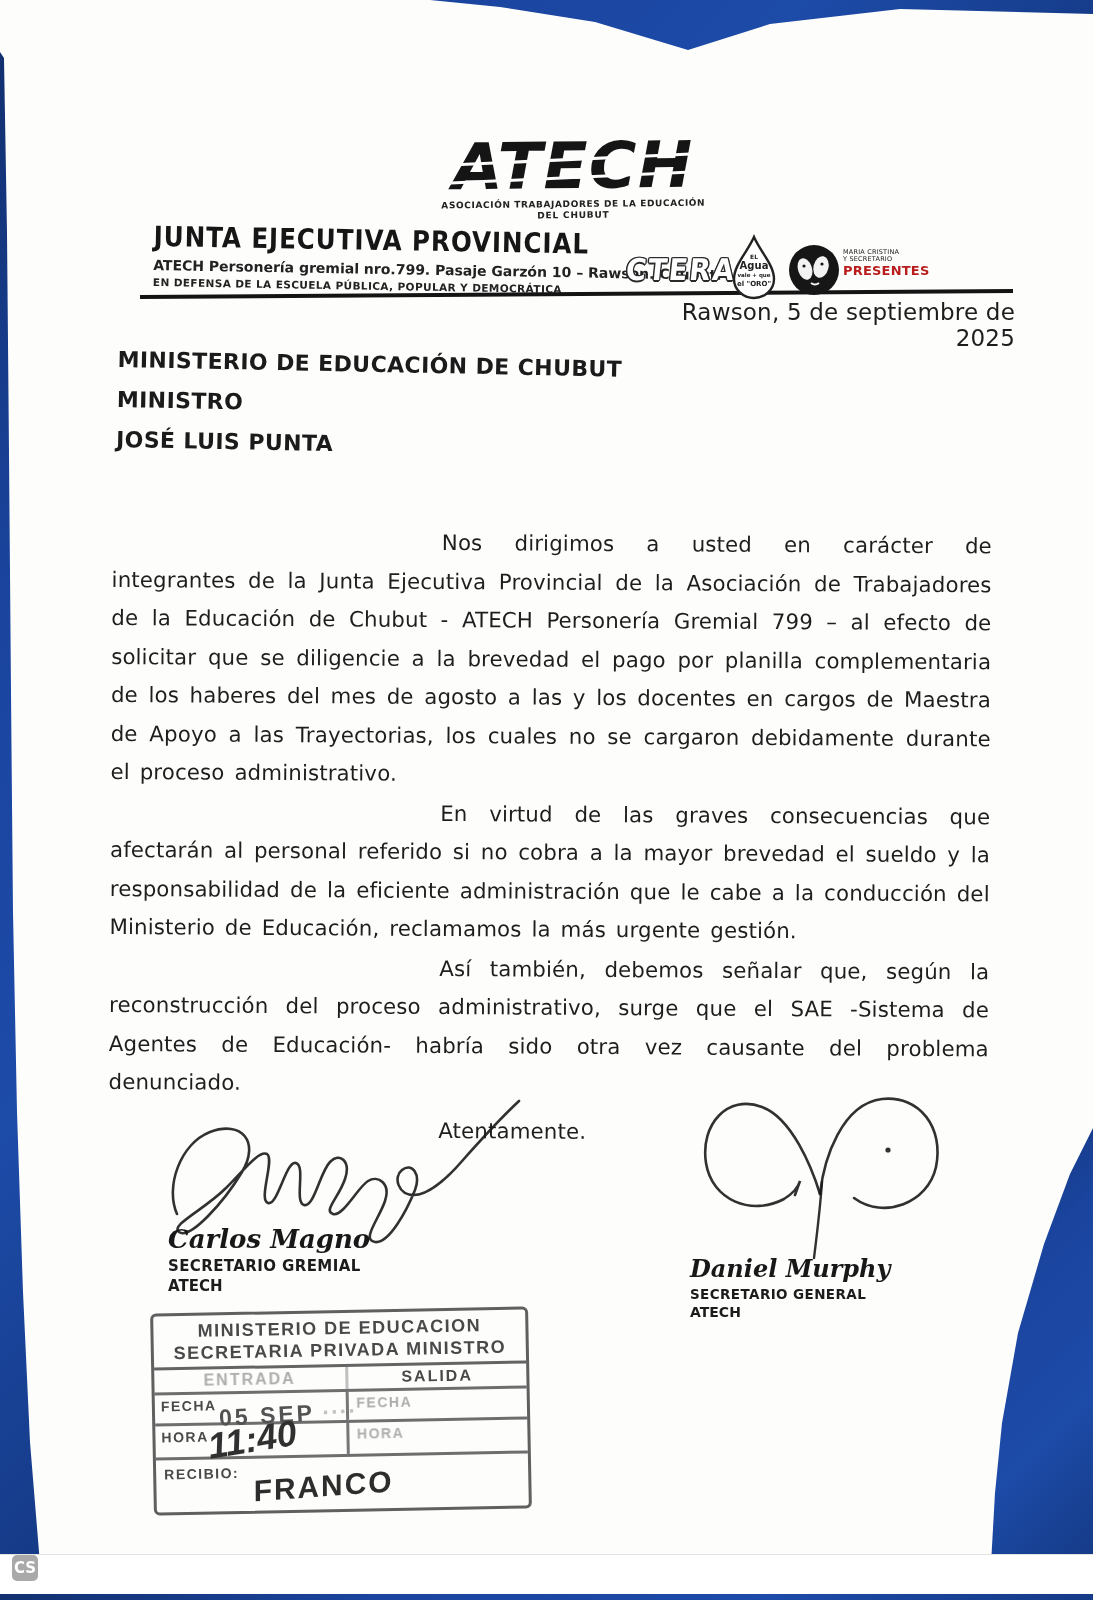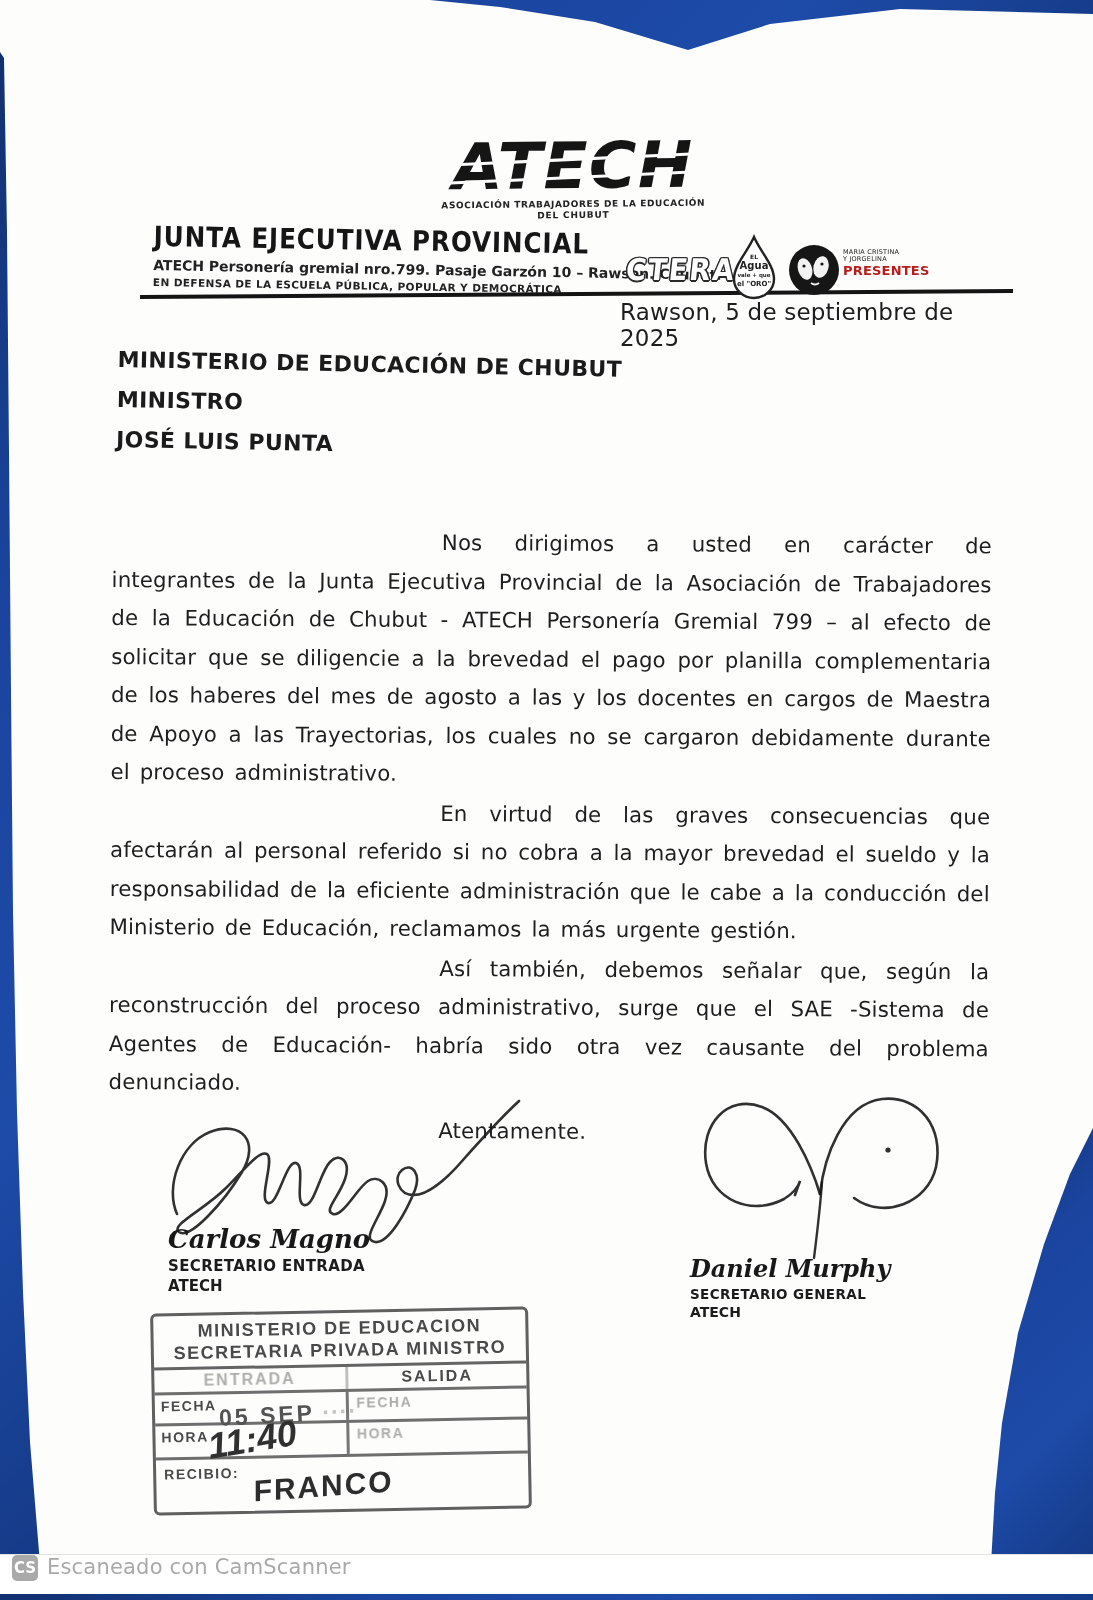--- a/index.html
+++ b/index.html
@@ -37,21 +37,21 @@
   
   .ctera{position:absolute;left:626px;top:252px;font-size:30px;font-weight:900;letter-spacing:2px;
     color:#fff;transform:skewX(-6deg) scaleX(.92);transform-origin:left;
     text-shadow:-1.5px 0 #2a2a2a,1.5px 0 #2a2a2a,0 -1.5px #2a2a2a,0 1.5px #2a2a2a,-1px -1px #2a2a2a,1px 1px #2a2a2a,-1px 1px #2a2a2a,1px -1px #2a2a2a;}
   .droplogo{position:absolute;left:727px;top:234px;}
   .badge{position:absolute;left:787px;top:243px;}
   .badge-text{position:absolute;left:843px;top:249px;line-height:1;}
   .badge-t1{font-size:6.5px;font-weight:400;color:#1a1a1a;letter-spacing:.2px;}
   .badge-t3{font-size:13px;font-weight:900;color:#b91c1c;margin-top:2px;letter-spacing:.2px;}
 
-  .dateline{position:absolute;left:620px;top:299px;width:395px;text-align:left;
+  .dateline{position:absolute;left:620px;top:299px;width:395px;text-align:right;
     font-size:23px;color:#1d1d1d;letter-spacing:.2px;}
 
   .recipient{position:absolute;left:118px;top:340px;transform:rotate(1.1deg);transform-origin:left top;}
   .recipient div{font-size:22px;font-weight:700;letter-spacing:.4px;line-height:40px;color:#1b1b1b;}
 
   .bodytext{position:absolute;left:112px;top:522px;width:880px;transform:rotate(0.35deg);transform-origin:left top;}
   .bodytext p{margin:0 0 1px 0;font-size:21.3px;line-height:38.5px;text-align:justify;
     text-indent:330px;word-spacing:3px;letter-spacing:.15px;color:#1e1e1e;}
   .closing{margin-top:8px !important;text-align:left !important;}
 
@@ -131,21 +131,21 @@
   <svg class="badge" width="54" height="54" viewBox="0 0 54 54">
     <circle cx="27" cy="27" r="25" fill="#161616"></circle>
     <ellipse cx="18" cy="26" rx="7" ry="11" fill="#f2f2f2" transform="rotate(-18 18 26)"></ellipse>
     <ellipse cx="34" cy="24" rx="7.5" ry="11" fill="#f2f2f2" transform="rotate(14 34 24)"></ellipse>
     <circle cx="17" cy="23" r="1.6" fill="#161616"></circle>
     <circle cx="35" cy="21" r="1.6" fill="#161616"></circle>
     <path d="M24 40 q4 3 8 0" stroke="#f2f2f2" stroke-width="2" fill="none"></path>
   </svg>
   <div class="badge-text">
     <div class="badge-t1">MARIA CRISTINA</div>
-    <div class="badge-t1">Y JORGELINA</div>
+    <div class="badge-t1">Y SECRETARIO</div>
     <div class="badge-t3">PRESENTES</div>
   </div>
 
   <div class="dateline">Rawson, 5 de septiembre de 2025</div>
 
   <div class="recipient">
     <div>MINISTERIO DE EDUCACIÓN DE CHUBUT</div>
     <div>MINISTRO</div>
     <div>JOSÉ LUIS PUNTA</div>
   </div>
@@ -159,21 +159,21 @@
 
   <svg class="sig-svg" style="left:162px;top:1092px" width="365" height="155" viewBox="0 0 365 155">
     <path d="M15 122 C3 95,18 52,48 40 C80 28,98 50,80 80 C62 110,28 148,17 140 C8 133,42 118,64 96
              C82 78,97 58,105 62 C113 67,96 108,106 111 C116 114,124 68,134 71 C144 74,132 110,142 113
              C152 116,158 80,168 70 C178 60,189 69,183 87 C177 105,161 119,171 122 C181 125,196 95,206 89
              C216 83,229 91,223 109 C217 127,199 148,213 150 C227 152,245 118,253 98 C259 82,250 70,240 78
              C231 85,236 103,252 103 C268 103,289 82,301 68 C317 50,341 24,357 9" fill="none" stroke="#1b1b1b" stroke-width="2.6" stroke-linecap="round" opacity=".9"></path>
   </svg>
   <div class="sig-block" style="left:168px;top:1224px;width:260px">
     <div class="sig-name" style="font-size:26px">Carlos Magno</div>
-    <div class="sig-role">SECRETARIO ENTRADA</div>
+    <div class="sig-role">SECRETARIO GREMIAL</div>
     <div class="sig-org">ATECH</div>
   </div>
 
   <svg class="sig-svg" style="left:692px;top:1082px" width="258" height="178" viewBox="0 0 258 178">
     <path d="M128 112 C120 86,100 36,70 25 C36 12,8 42,14 81 C20 119,60 134,92 117 C100 112,106 106,108 99 L103 113" fill="none" stroke="#1b1b1b" stroke-width="2.6" stroke-linecap="round" opacity=".9"></path>
     <path d="M128 112 C132 76,150 22,190 17 C228 13,252 46,244 85 C236 121,192 138,162 116" fill="none" stroke="#1b1b1b" stroke-width="2.6" stroke-linecap="round" opacity=".9"></path>
     <path d="M130 100 C128 128,125 152,122 176" fill="none" stroke="#1b1b1b" stroke-width="2.4" stroke-linecap="round" opacity=".9"></path>
     <circle cx="196" cy="68" r="2.6" fill="#1b1b1b" opacity=".9"></circle>
   </svg>
   <div class="sig-block" style="left:690px;top:1254px;width:260px">
@@ -208,14 +208,13 @@
     <div class="row-recibio">
       <span class="lbl">RECIBIO:</span>
       <span class="hw-recibio">FRANCO</span>
     </div>
   </div>
 
 </div>
 
 <div class="footer-band">
   <div class="cs-badge">CS</div>
-  <div class="cs-text">Escaneado con CamScanner</div>
 </div>
 
 </body></html>

